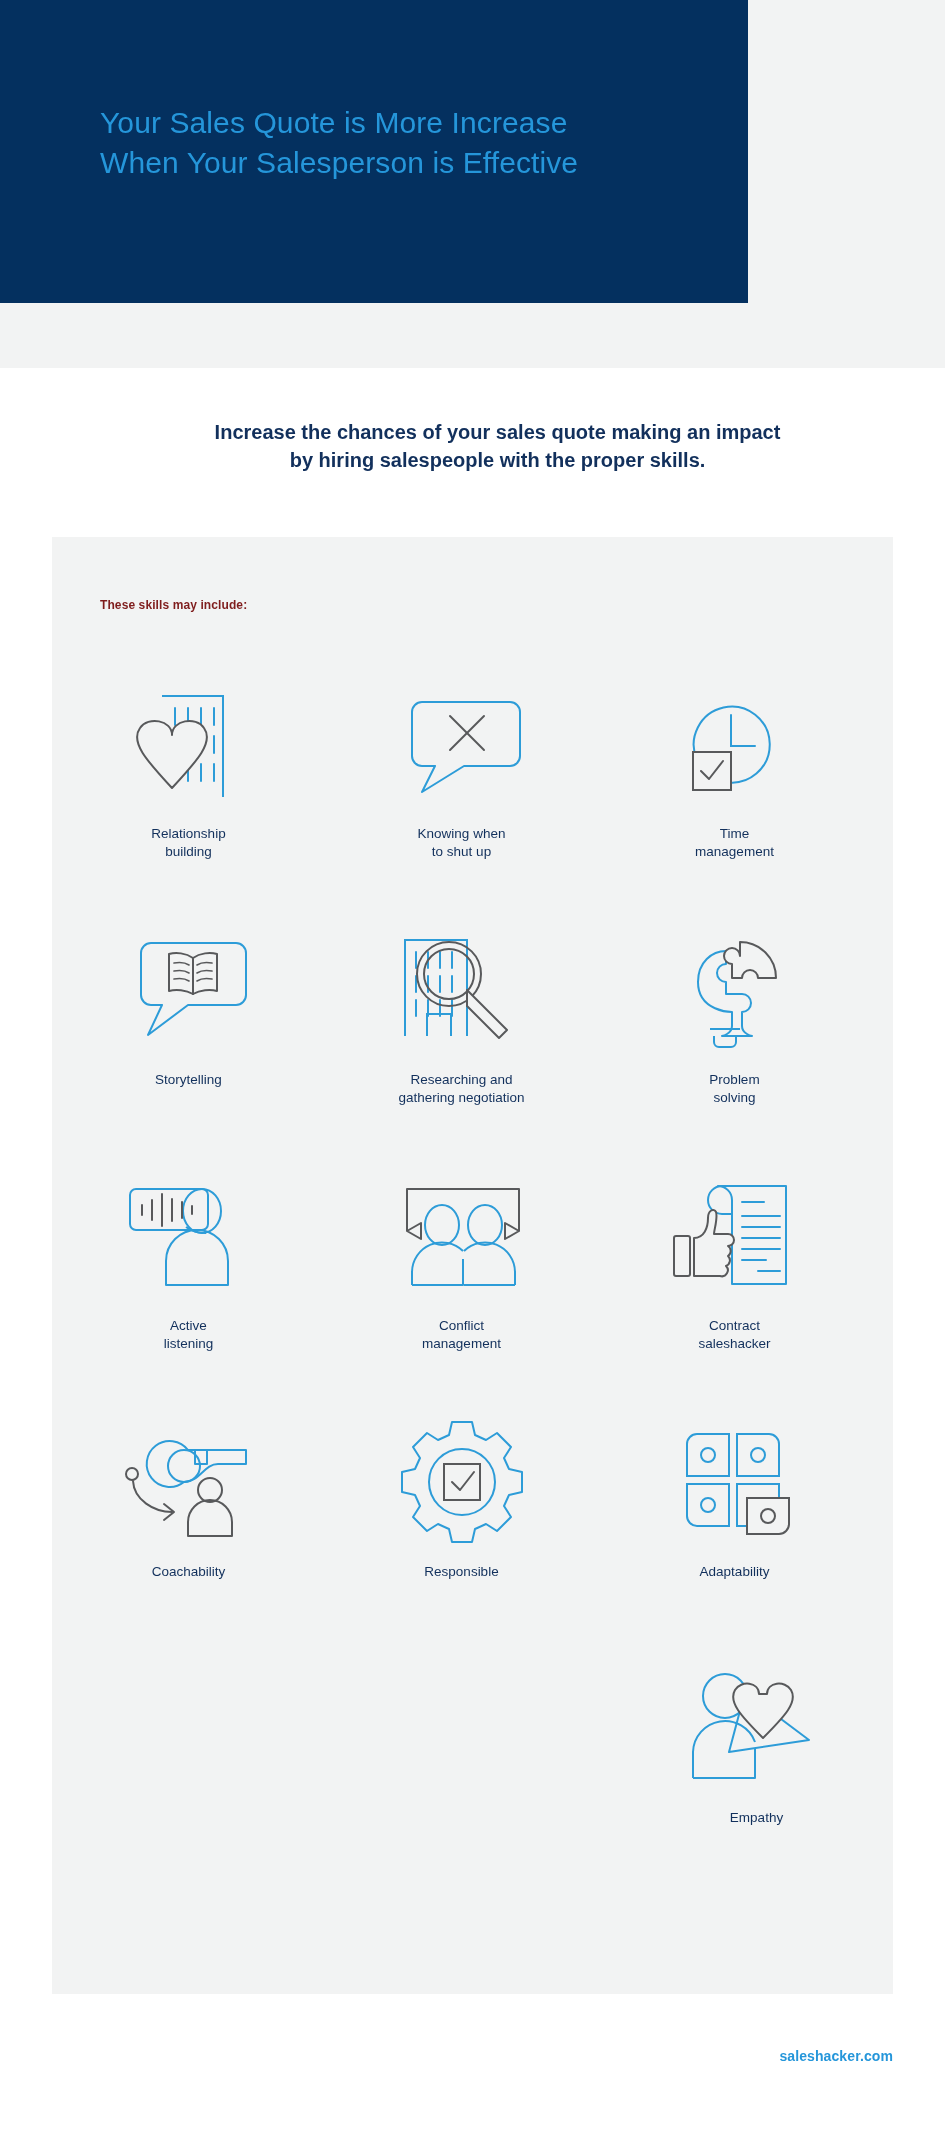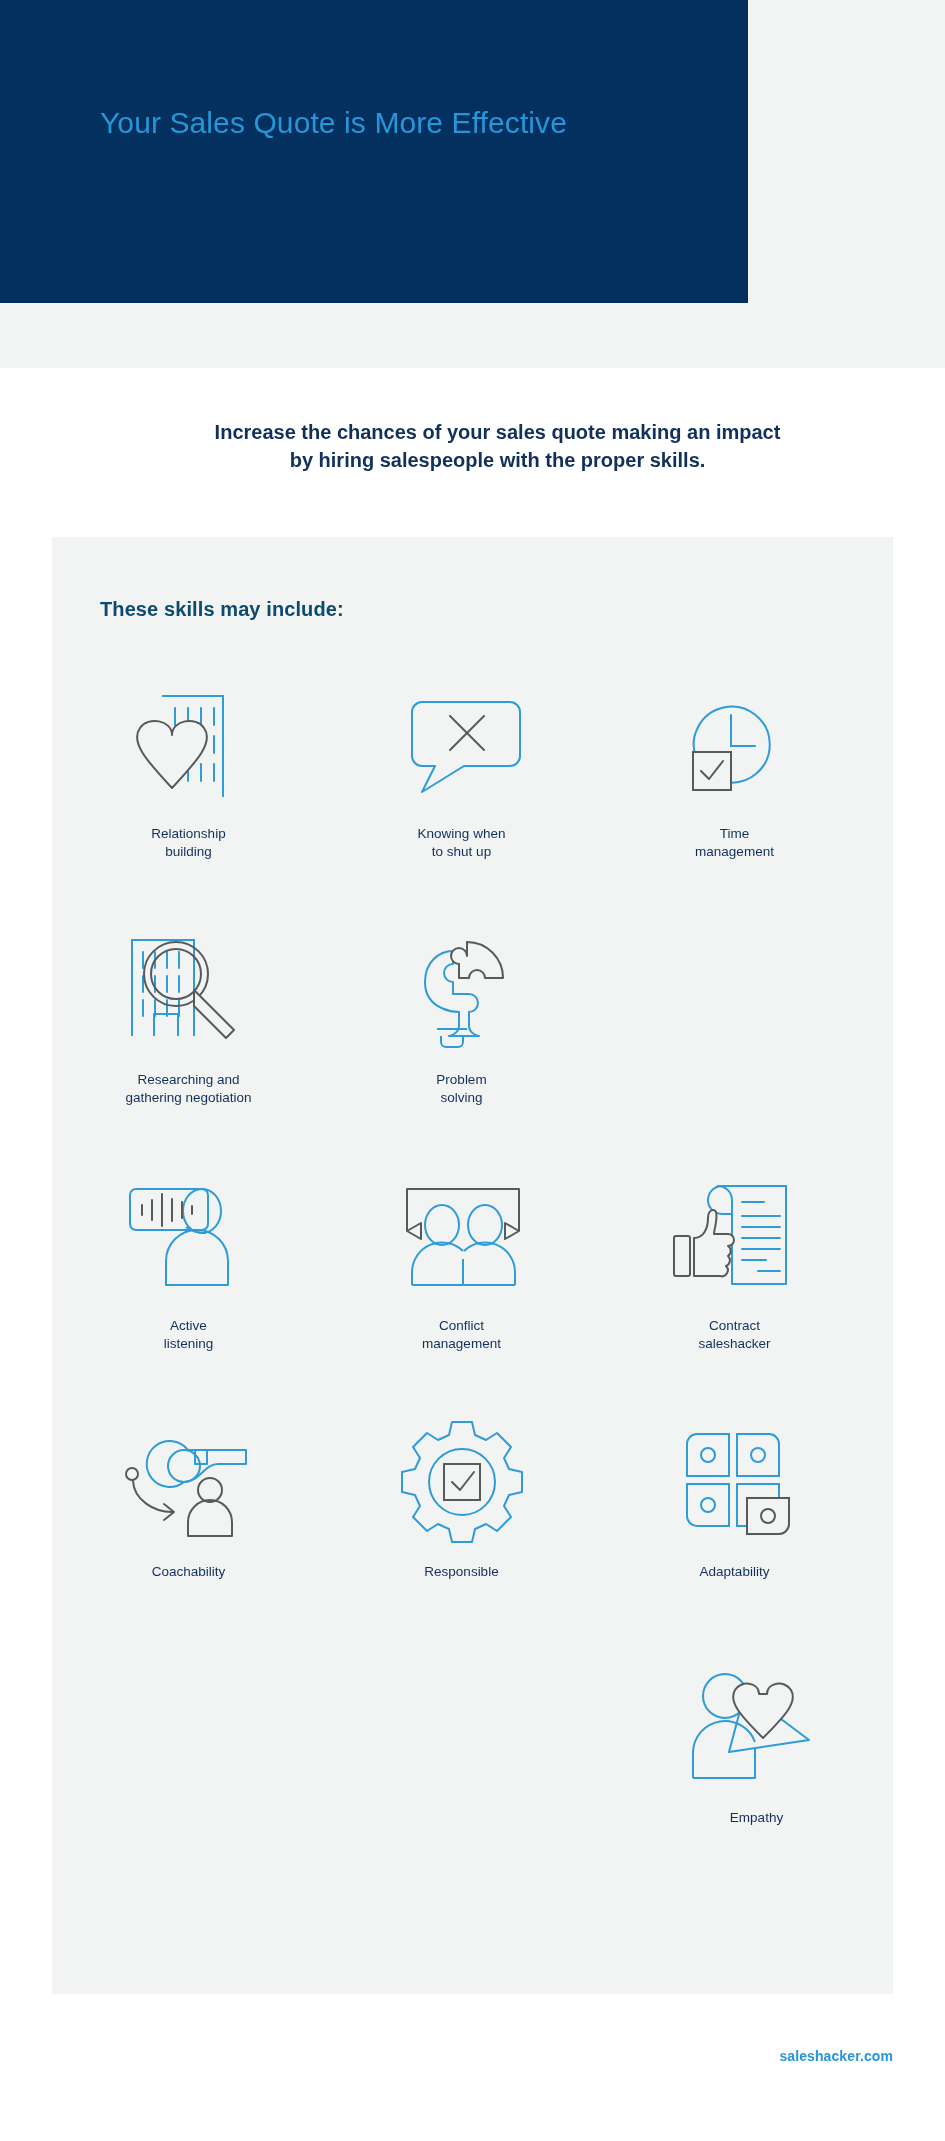--- a/index.html
+++ b/index.html
@@ -41,22 +41,22 @@
     margin-left:25px;
   }
   .subtitle .l{display:block;}
   
   .panel{
     position:absolute;left:52px;top:537px;width:841px;height:1457px;
     background:#f2f3f3;
   }
   .panel-heading{
     position:absolute;left:100px;top:598px;
-    color:#0c4a6e;
-    font-size:20px;
+    color:#7f1d1d;
+    font-size:12px;
     font-weight:bold;
     letter-spacing:.1px;
   }
   
   .grid{
     position:absolute;left:52px;top:655px;width:841px;
   }
   .row{
     display:flex;
     width:841px;
@@ -93,21 +93,22 @@
     font-weight:bold;
     letter-spacing:.1px;
   }
 </style>
 </head>
 <body>
 
 <div class="hero-band">
   <div class="hero-navy">
     <div class="hero-title">
-      <span class="l">Your Sales Quote is More Effective</span>
+      <span class="l">Your Sales Quote is More Increase</span>
+      <span class="l">When Your Salesperson is Effective</span>
     </div>
   </div>
 </div>
 
 <div class="subtitle">
   <span class="l">Increase the chances of your sales quote making an impact</span>
   <span class="l">by hiring salespeople with the proper skills.</span>
 </div>
 
 <div class="panel"></div>
@@ -173,20 +174,42 @@
       </div>
       <div class="cap">
         <span class="l">Time</span>
         <span class="l">management</span>
       </div>
     </div>
   </div>
 
   <div class="row">
 
+    <div class="cell">
+      <div class="icon-box">
+        <svg width="125" height="122" viewBox="0 0 125 122">
+          <path d="M25 14 H110 A10 10 0 0 1 120 24 V66 A10 10 0 0 1 110 76 H62 L22 106 L36 76 H25 A10 10 0 0 1 15 66 V24 A10 10 0 0 1 25 14 Z" fill="none" stroke="#2d9cd8" stroke-width="2" stroke-linejoin="round"></path>
+          <g fill="#f2f3f3" stroke="#58595b" stroke-width="2" stroke-linejoin="round">
+            <path d="M67 29 C60 24 50 23 43 25 V62 C50 60 60 61 67 65 Z"></path>
+            <path d="M67 29 C74 24 84 23 91 25 V62 C84 60 74 61 67 65 Z"></path>
+          </g>
+          <g stroke="#58595b" stroke-width="1.6" fill="none" stroke-linecap="round">
+            <path d="M48 34 C54 33 60 34 63 36"></path>
+            <path d="M48 42 C54 41 60 42 63 44"></path>
+            <path d="M48 50 C54 49 60 50 63 52"></path>
+            <path d="M71 36 C74 34 80 33 86 34"></path>
+            <path d="M71 44 C74 42 80 41 86 42"></path>
+            <path d="M71 52 C74 50 80 49 86 50"></path>
+          </g>
+        </svg>
+      </div>
+      <div class="cap">
+        <span class="l">Storytelling</span>
+      </div>
+    </div>
 
     <div class="cell">
       <div class="icon-box">
         <svg width="130" height="128" viewBox="0 0 130 128">
           <g fill="none" stroke="#2d9cd8" stroke-width="2">
             <path d="M8 110 V14 H70 V110"></path>
             <path d="M30 110 V88 H54 V110"></path>
             <g stroke-linecap="round">
               <line x1="19" y1="26" x2="19" y2="42"></line>
                 <line x1="31" y1="26" x2="31" y2="42"></line>

